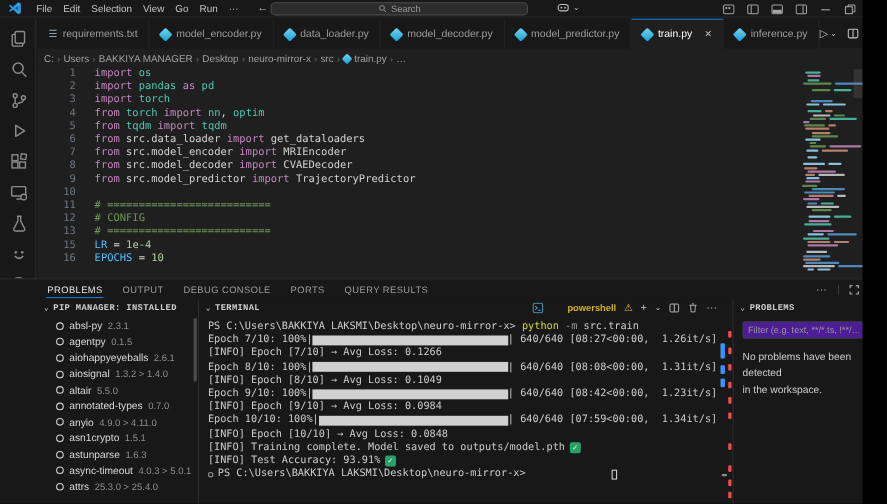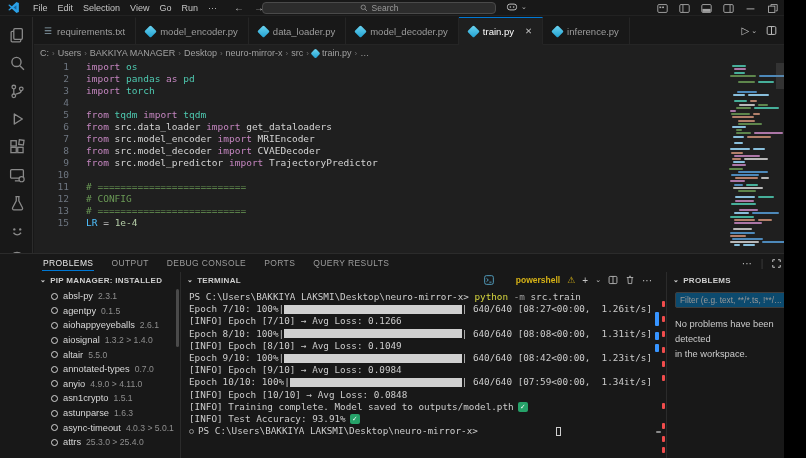--- a/index.html
+++ b/index.html
@@ -10,21 +10,21 @@
     font-family:"Liberation Sans", sans-serif; -webkit-font-smoothing:antialiased;
   }
   svg { display:block; }
 
   
   #titlebar { position:absolute; left:0; top:0; width:806px; height:16px;
     display:flex; align-items:center; background:#181818; border-bottom:1px solid #222; z-index:40;}
   #vscode-logo { width:13px; height:13px; margin:0 8px 0 7px; }
   .menu-item { font-size:9px; color:#c5c5c5; padding:0 5px; cursor:default; }
   .nav-arrows { margin-left:12px; display:flex; gap:10px; font-size:10px; color:#bdbdbd; }
-  #command-center { position:absolute; left:262px; top:2px; width:234px; height:12px;
+  #command-center { position:absolute; left:246px; top:2px; width:234px; height:12px;
     background:#2c2c2c; border:1px solid #4a4a4a; border-radius:4px;
     display:flex; align-items:center; justify-content:center; gap:4px; color:#9a9a9a; font-size:8.5px;}
   #copilot-wrap { position:absolute; left:506px; top:2px; display:flex; align-items:center; gap:3px; color:#bdbdbd;}
   #titlebar-right { position:absolute; right:0; top:0; height:16px; display:flex; align-items:center; gap:11px; padding-right:9px;}
   .tbicon { width:11px; height:11px; opacity:.85; }
   .win-close { font-size:9px; color:#ccc; }
 
   
   #activitybar { position:absolute; left:0; top:17px; width:33px; height:441px; background:#181818; border-right:1px solid #2b2b2b; }
   .act-item { position:absolute; left:0; width:33px; height:24px; display:flex; align-items:center; justify-content:center; }
@@ -61,21 +61,21 @@
   
   #panel { position:absolute; left:0; top:253px; width:806px; height:205px; background:#181818; border-top:1px solid #2b2b2b; }
   #panel-tabstrip { position:absolute; left:34px; top:0; width:772px; height:18px; display:flex; align-items:center; gap:16px; padding-left:8px;}
   .panel-tab { font-size:8.5px; letter-spacing:.4px; color:#9d9d9d; padding:2px 1px; white-space:nowrap;}
   .panel-tab.active { color:#e7e7e7; border-bottom:1px solid #0078d4; }
   #panel-strip-actions { margin-left:auto; display:flex; align-items:center; gap:9px; padding-right:8px; color:#c5c5c5; font-size:10px;}
   .strip-sep { color:#3f3f3f; font-size:10px; }
   #panel-body { position:absolute; left:34px; top:18px; width:772px; height:187px; display:flex; }
 
   .section-header { height:16px; display:flex; align-items:center; gap:4px; padding-left:6px;
-    font-size:8px; font-weight:bold; color:#cfcfcf; letter-spacing:.3px; white-space:nowrap;}
+    font-size:8px; font-weight:bold; color:#cfcfcf; letter-spacing:.3px; white-space:nowrap;font-family:Liberation Mono, monospace;}
   .chev { font-size:7px; color:#cfcfcf; }
 
   
   #pip-section { width:147px; flex:none; position:relative; border-right:1px solid #2b2b2b; overflow:hidden;}
   #pip-list { padding-top:1px; }
   .pip-row { height:14.6px; display:flex; align-items:center; gap:5px; padding-left:17px; white-space:nowrap;}
   .pip-circle { width:7px; height:7px; border:1px solid #d4d4d4; border-radius:50%; flex:none;}
   .pip-name { font-size:9.3px; color:#d8d8d8; }
   .pip-ver { font-size:8.6px; color:#8f8f8f; }
   #pip-scrollbar { position:absolute; right:1px; top:17px; width:3px; height:58px; background:#4a4a4a; border-radius:2px;}
@@ -94,21 +94,21 @@
   .pbar { flex:1; height:9px; background:#d0d0d0; }
   .check-badge { display:inline-flex; width:10px; height:10px; margin-left:4px; border-radius:2px;
     background:#26a269; color:#fff; font-size:7.5px; align-items:center; justify-content:center; flex:none;}
   .cursor-box { display:inline-block; width:5px; height:9px; border:1px solid #cfcfcf; margin-left:78px; }
   .cmd-circle { display:inline-block; width:5px; height:5px; border:1px solid #8f8f8f; border-radius:50%; margin-right:4px; flex:none;}
   #term-marks { position:absolute; right:0; top:16px; width:11px; height:171px; }
   #term-marks i { position:absolute; display:block; border-radius:1px; }
 
   
   #problems-section { width:139px; flex:none; position:relative; overflow:hidden;}
-  #problems-filter { margin:4px 8px 0 8px; height:16px; background:#0c4a6e; border:1px solid #3e3e3e; border-radius:2px;
+  #problems-filter { margin:4px 8px 0 8px; height:16px; background:#4c1d95; border:1px solid #3e3e3e; border-radius:2px;
     display:flex; align-items:center; padding:0 4px; gap:3px;}
   #filter-text { flex:1; font-size:8.3px; color:#989898; white-space:nowrap; overflow:hidden; }
   #problems-msg { margin:9px 8px 0 8px; font-size:9.3px; line-height:15px; color:#cccccc; }
 </style>
 </head>
 <body>
 
 <div id="app">
 
   <div id="titlebar">
@@ -274,20 +274,24 @@
         <span class="py-icon"></span>
         <span>model_encoder.py</span>
       </div>
       <div class="tab">
         <span class="py-icon"></span>
         <span>data_loader.py</span>
       </div>
       <div class="tab">
         <span class="py-icon"></span>
         <span>model_decoder.py</span>
+      </div>
+      <div class="tab">
+        <span class="py-icon"></span>
+        <span>model_predictor.py</span>
       </div>
       <div class="tab active">
         <span class="py-icon"></span>
         <span>train.py</span>
         <span class="close">✕</span>
       </div>
       <div class="tab">
         <span class="py-icon"></span>
         <span>inference.py</span>
       </div>
@@ -330,20 +334,21 @@
         <div class="code-line">
           <span class="gutter">2</span>
           <span><span class="kw">import </span><span class="mod">pandas</span><span class="kw"> as </span><span class="mod">pd</span></span>
         </div>
         <div class="code-line">
           <span class="gutter">3</span>
           <span><span class="kw">import </span><span class="mod">torch</span></span>
         </div>
         <div class="code-line">
           <span class="gutter">4</span>
+          <span><span class="kw">from </span><span class="mod">torch</span><span class="kw"> import </span><span class="mod">nn</span><span class="pl">, </span><span class="mod">optim</span></span>
         </div>
         <div class="code-line">
           <span class="gutter">5</span>
           <span><span class="kw">from </span><span class="mod">tqdm</span><span class="kw"> import </span><span class="mod">tqdm</span></span>
         </div>
         <div class="code-line">
           <span class="gutter">6</span>
           <span><span class="kw">from </span><span class="pl">src.data_loader </span><span class="kw">import </span><span class="pl">get_dataloaders</span></span>
         </div>
         <div class="code-line">
@@ -370,20 +375,24 @@
           <span class="gutter">12</span>
           <span><span class="cm"># CONFIG</span></span>
         </div>
         <div class="code-line">
           <span class="gutter">13</span>
           <span><span class="cm"># ==========================</span></span>
         </div>
         <div class="code-line">
           <span class="gutter">15</span>
           <span><span class="const">LR</span><span class="pl"> = </span><span class="num">1e-4</span></span>
+        </div>
+        <div class="code-line">
+          <span class="gutter">16</span>
+          <span><span class="const">EPOCHS</span><span class="pl"> = </span><span class="num">10</span></span>
         </div>
       </div>
     <div id="minimap">
         <div style="top: 3.2px; left: 3.63306px; width: 14.7818px; background: rgb(78, 201, 176);"></div>
         <div style="top: 6.4px; left: 6.30449px; width: 11.6846px; background: rgb(197, 134, 192);"></div>
         <div style="top: 9.6px; left: 5.52029px; width: 11.3801px; background: rgb(78, 201, 176);"></div>
         <div style="top: 12.8px; left: 2.03457px; width: 25.9917px; background: rgb(106, 153, 85);"></div>
         <div style="top: 12.8px; left: 31.0263px; width: 26.9558px; background: rgb(86, 156, 214);"></div>
         <div style="top: 19.2px; left: 9.62525px; width: 17.0795px; background: rgb(106, 153, 85);"></div>
         <div style="top: 19.2px; left: 29.7048px; width: 16.7001px; background: rgb(78, 201, 176);"></div>

